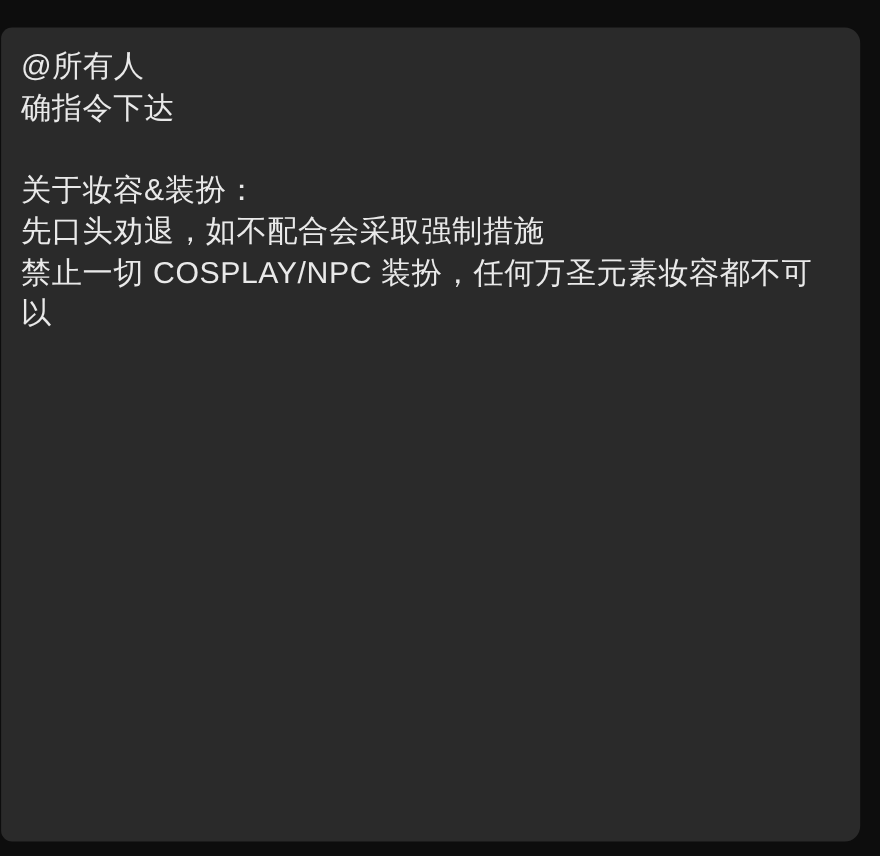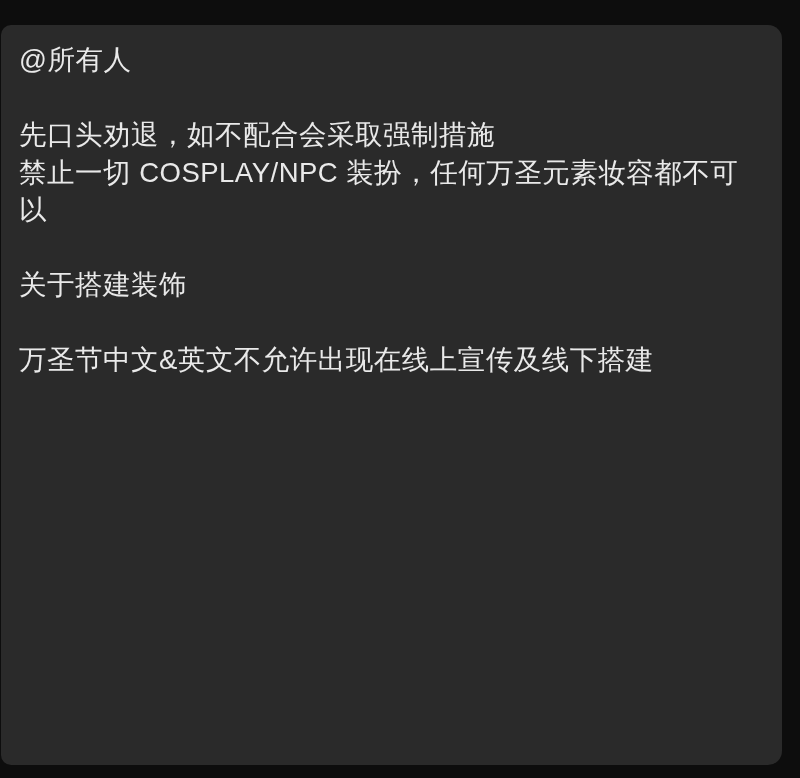--- a/index.html
+++ b/index.html
@@ -41,23 +41,23 @@
     white-space: pre-wrap;
     -webkit-font-smoothing: antialiased;
   }
 </style>
 </head>
 <body>
 
 <div class="screen">
   <div class="message-bubble">
     <div class="msg-line">@所有人</div>
+    <div class="msg-line">确指令下达</div>
     <div class="msg-line"></div>
+    <div class="msg-line">关于妆容&amp;装扮：</div>
     <div class="msg-line">先口头劝退，如不配合会采取强制措施</div>
     <div class="msg-line">禁止一切 COSPLAY/NPC 装扮，任何万圣元素妆容都不可以</div>
     <div class="msg-line"></div>
-    <div class="msg-line">关于搭建装饰</div>
     <div class="msg-line"></div>
-    <div class="msg-line">万圣节中文&amp;英文不允许出现在线上宣传及线下搭建</div>
     <div class="msg-line"></div>
 
   </div>
 </div>
 
 </body></html>

